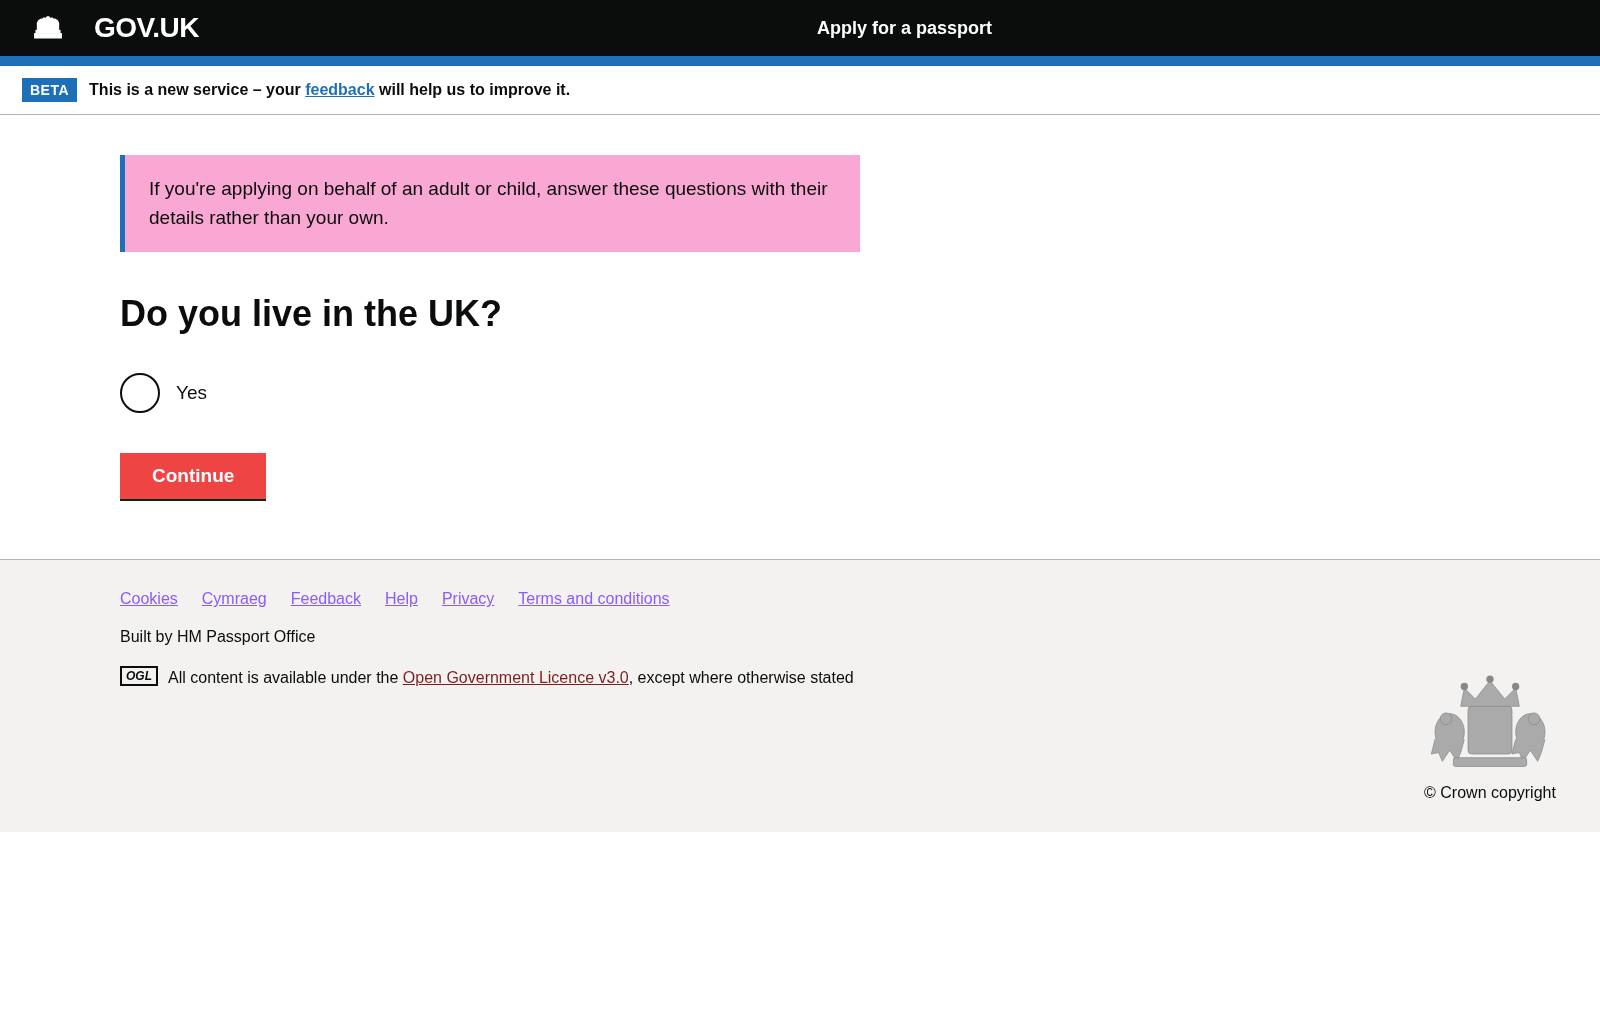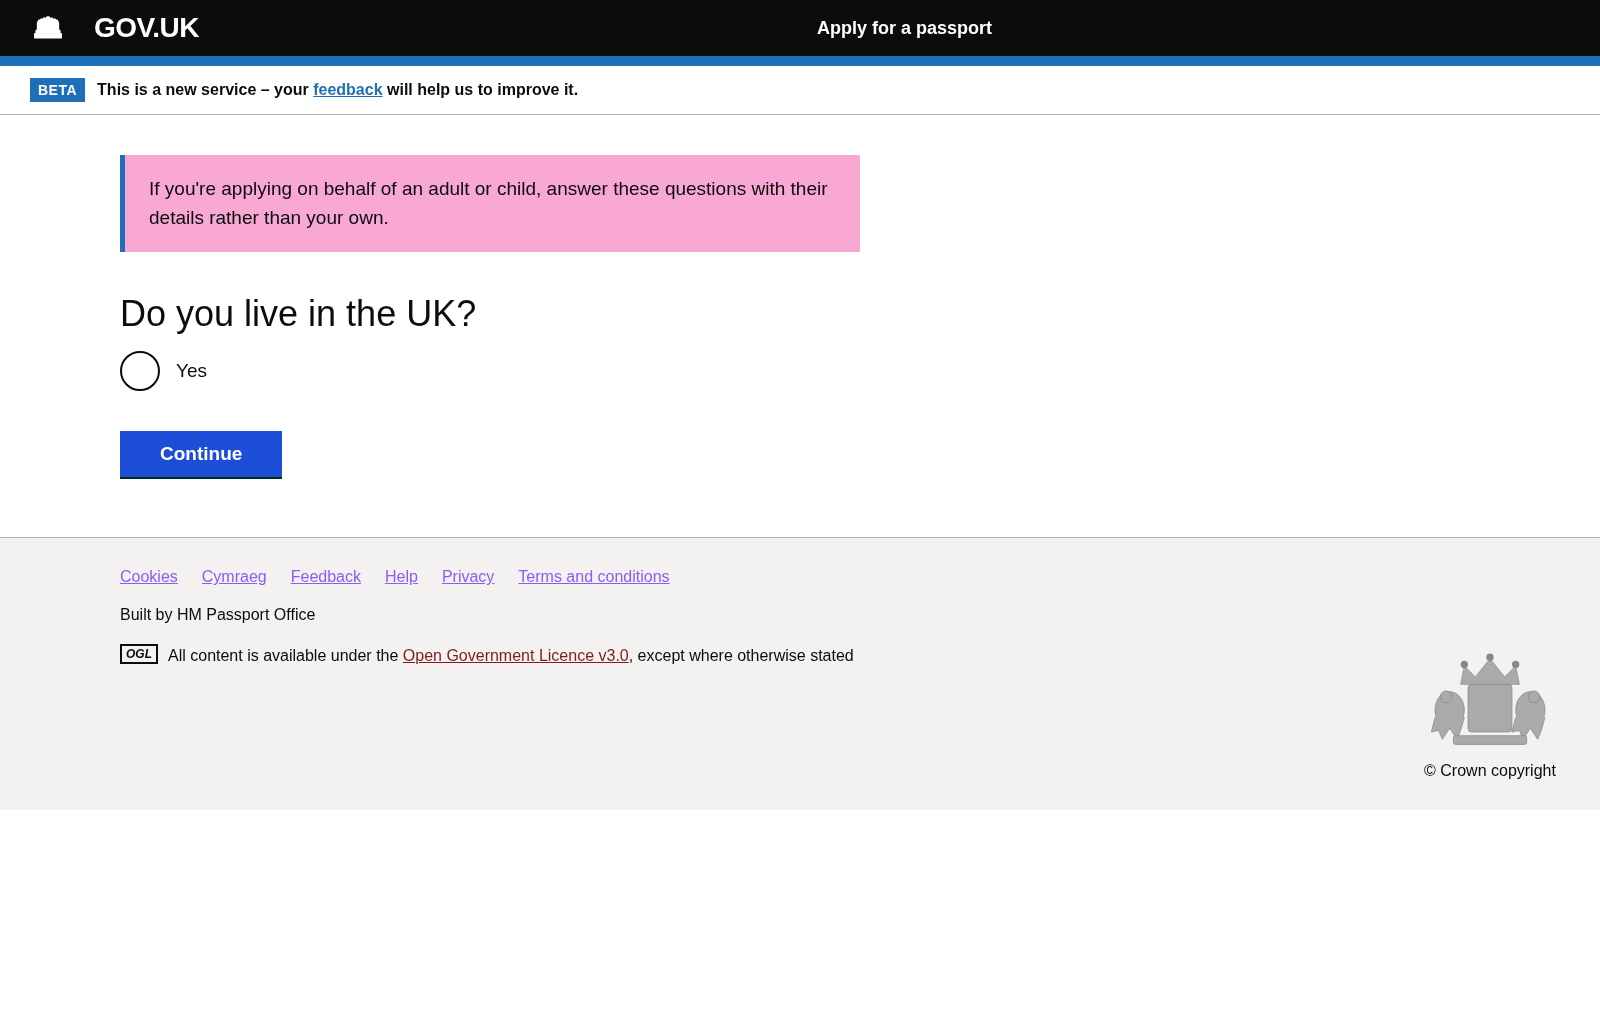--- a/index.html
+++ b/index.html
@@ -55,21 +55,21 @@
 
     
     .blue-bar {
       height: 10px;
       background: #1d70b8;
       width: 100%;
     }
 
     
     .beta-banner {
-      padding: 12px 30px;
+      padding: 12px 22px;
       border-bottom: 1px solid #b1b4b6;
       display: flex;
       align-items: center;
       gap: 12px;
       background: #ffffff;
     }
 
     .beta-tag {
       background: #1d70b8;
       color: #ffffff;
@@ -108,22 +108,22 @@
 
     .info-box p {
       font-size: 19px;
       line-height: 1.5;
       color: #0b0c0c;
     }
 
     
     .question-heading {
       font-size: 36px;
-      font-weight: 400;
-      margin-bottom: 16px;
+      font-weight: 700;
+      margin-bottom: 38px;
       line-height: 1.2;
     }
 
     
     .radio-group {
       display: flex;
       flex-direction: column;
       gap: 16px;
       margin-bottom: 40px;
     }
@@ -153,24 +153,24 @@
     }
 
     .radio-label {
       font-size: 19px;
       color: #0b0c0c;
       cursor: pointer;
     }
 
     
     .continue-button {
-      background: #1d4ed8;
+      background: #ef4444;
       color: #ffffff;
       border: none;
-      padding: 12px 40px;
+      padding: 12px 32px;
       font-size: 19px;
       font-weight: 700;
       cursor: pointer;
       text-decoration: none;
       display: inline-block;
       box-shadow: 0 2px 0 #002d18;
     }
 
     
     .footer {

